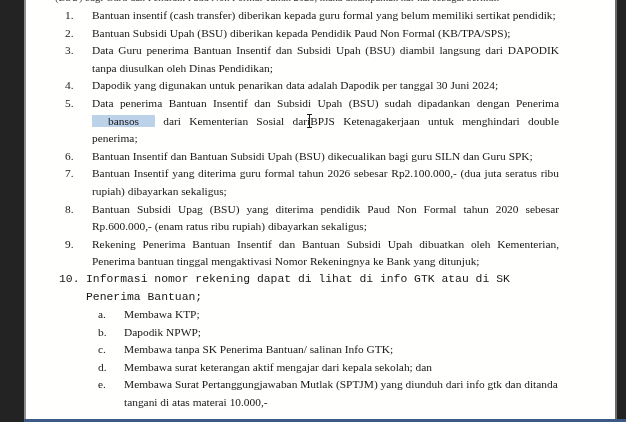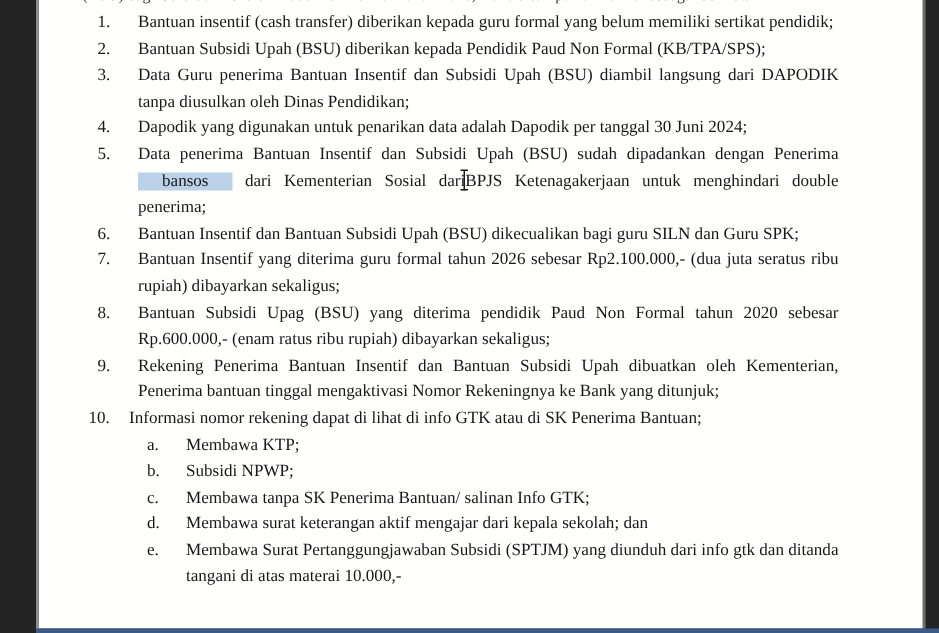--- a/index.html
+++ b/index.html
@@ -117,20 +117,21 @@
     text-align: left;
     font-size: 11.4px;
     line-height: 17.6px;
     color: #17171a;
   }
   ol.main-list > li.wide-marker .marker {
     left: 4px;
   }
   ol.main-list > li.wide-marker {
     padding-left: 31px;
+    font-family: Liberation Mono, monospace;
   }
   
   ol.main-list > li.single {
     text-align: left;
   }
   ol.main-list > li .li-text {
     display: block;
   }
 
   
@@ -267,33 +268,33 @@
       </ol>
 
       <div id="sub-list-wrap">
         <ol class="sub-list">
           <li>
             <span class="marker">a.</span>
             <span>Membawa KTP;</span>
           </li>
           <li>
             <span class="marker">b.</span>
-            <span>Subsidi NPWP;</span>
+            <span>Dapodik NPWP;</span>
           </li>
           <li>
             <span class="marker">c.</span>
             <span>Membawa tanpa SK Penerima Bantuan/ salinan Info GTK;</span>
           </li>
           <li>
             <span class="marker">d.</span>
             <span>Membawa surat keterangan aktif mengajar dari kepala sekolah; dan</span>
           </li>
           <li>
             <span class="marker">e.</span>
-            <span>Membawa Surat Pertanggungjawaban Subsidi (SPTJM) yang diunduh dari info gtk dan ditanda tangani di atas materai 10.000,-</span>
+            <span>Membawa Surat Pertanggungjawaban Mutlak (SPTJM) yang diunduh dari info gtk dan ditanda tangani di atas materai 10.000,-</span>
           </li>
         </ol>
       </div>
 
     </div>
   </div>
 
   <div id="chrome-right-edge"></div>
   <div id="chrome-right"></div>
   <div id="chrome-bottom"></div>

